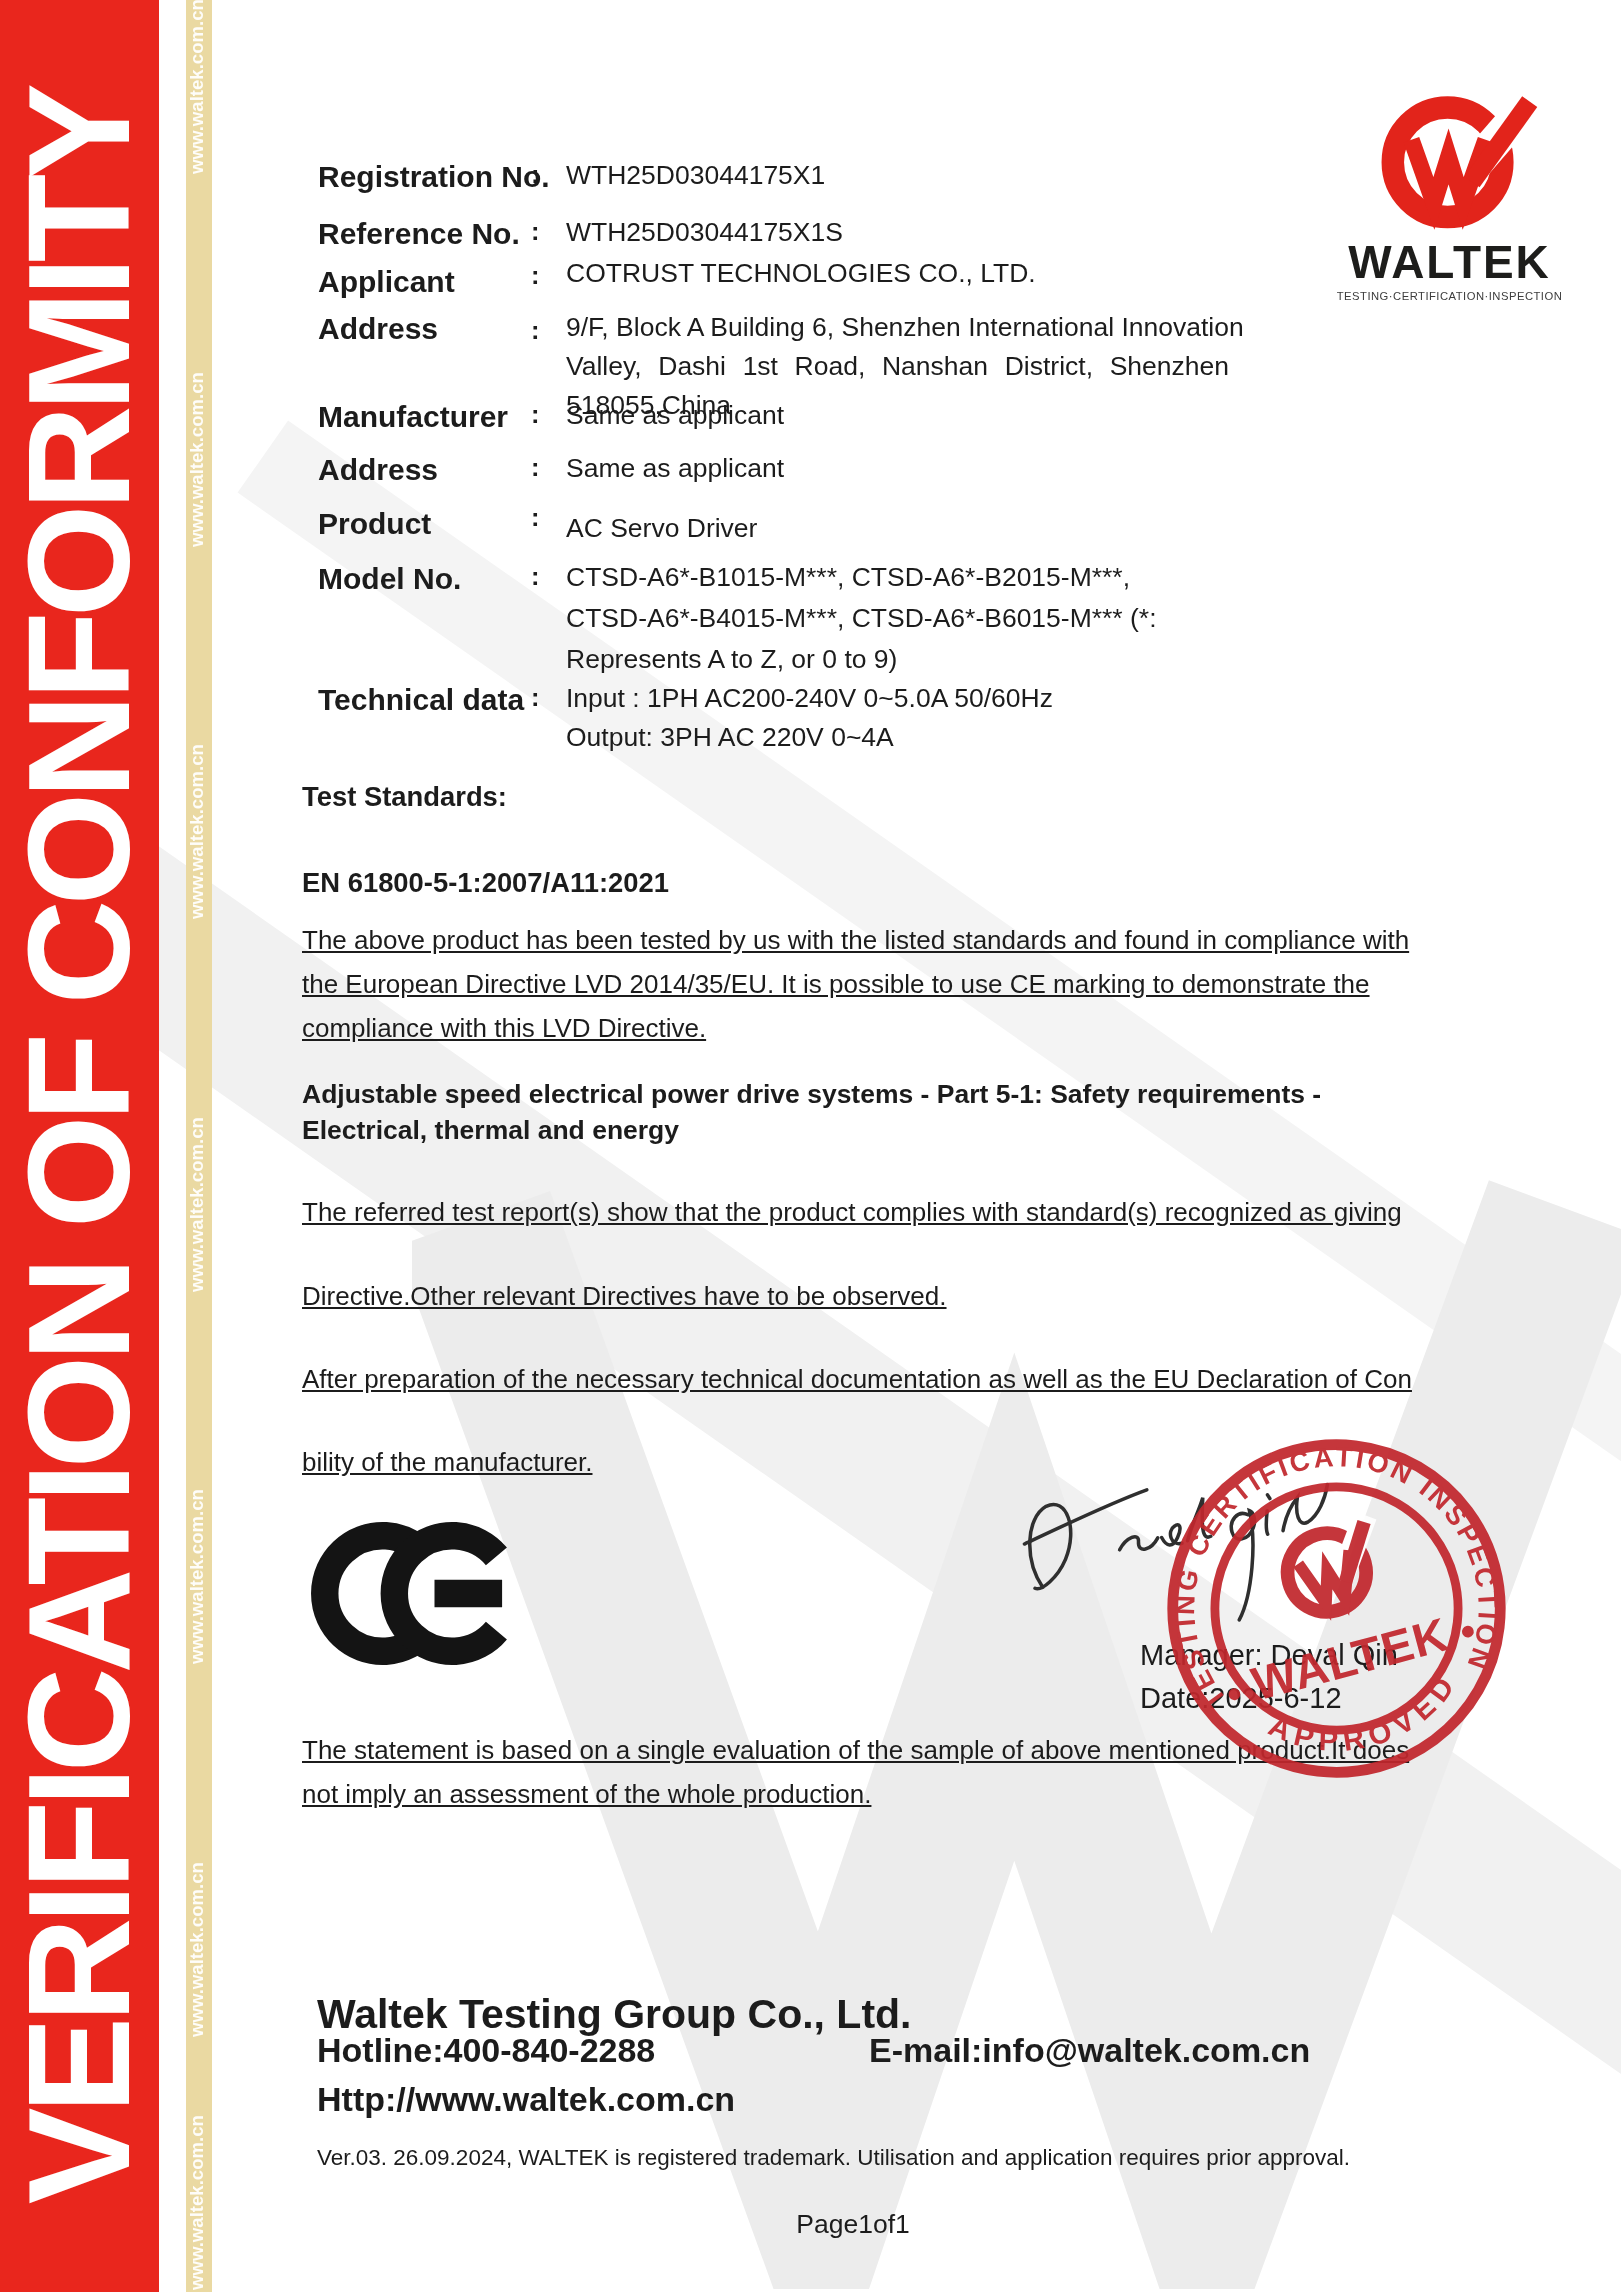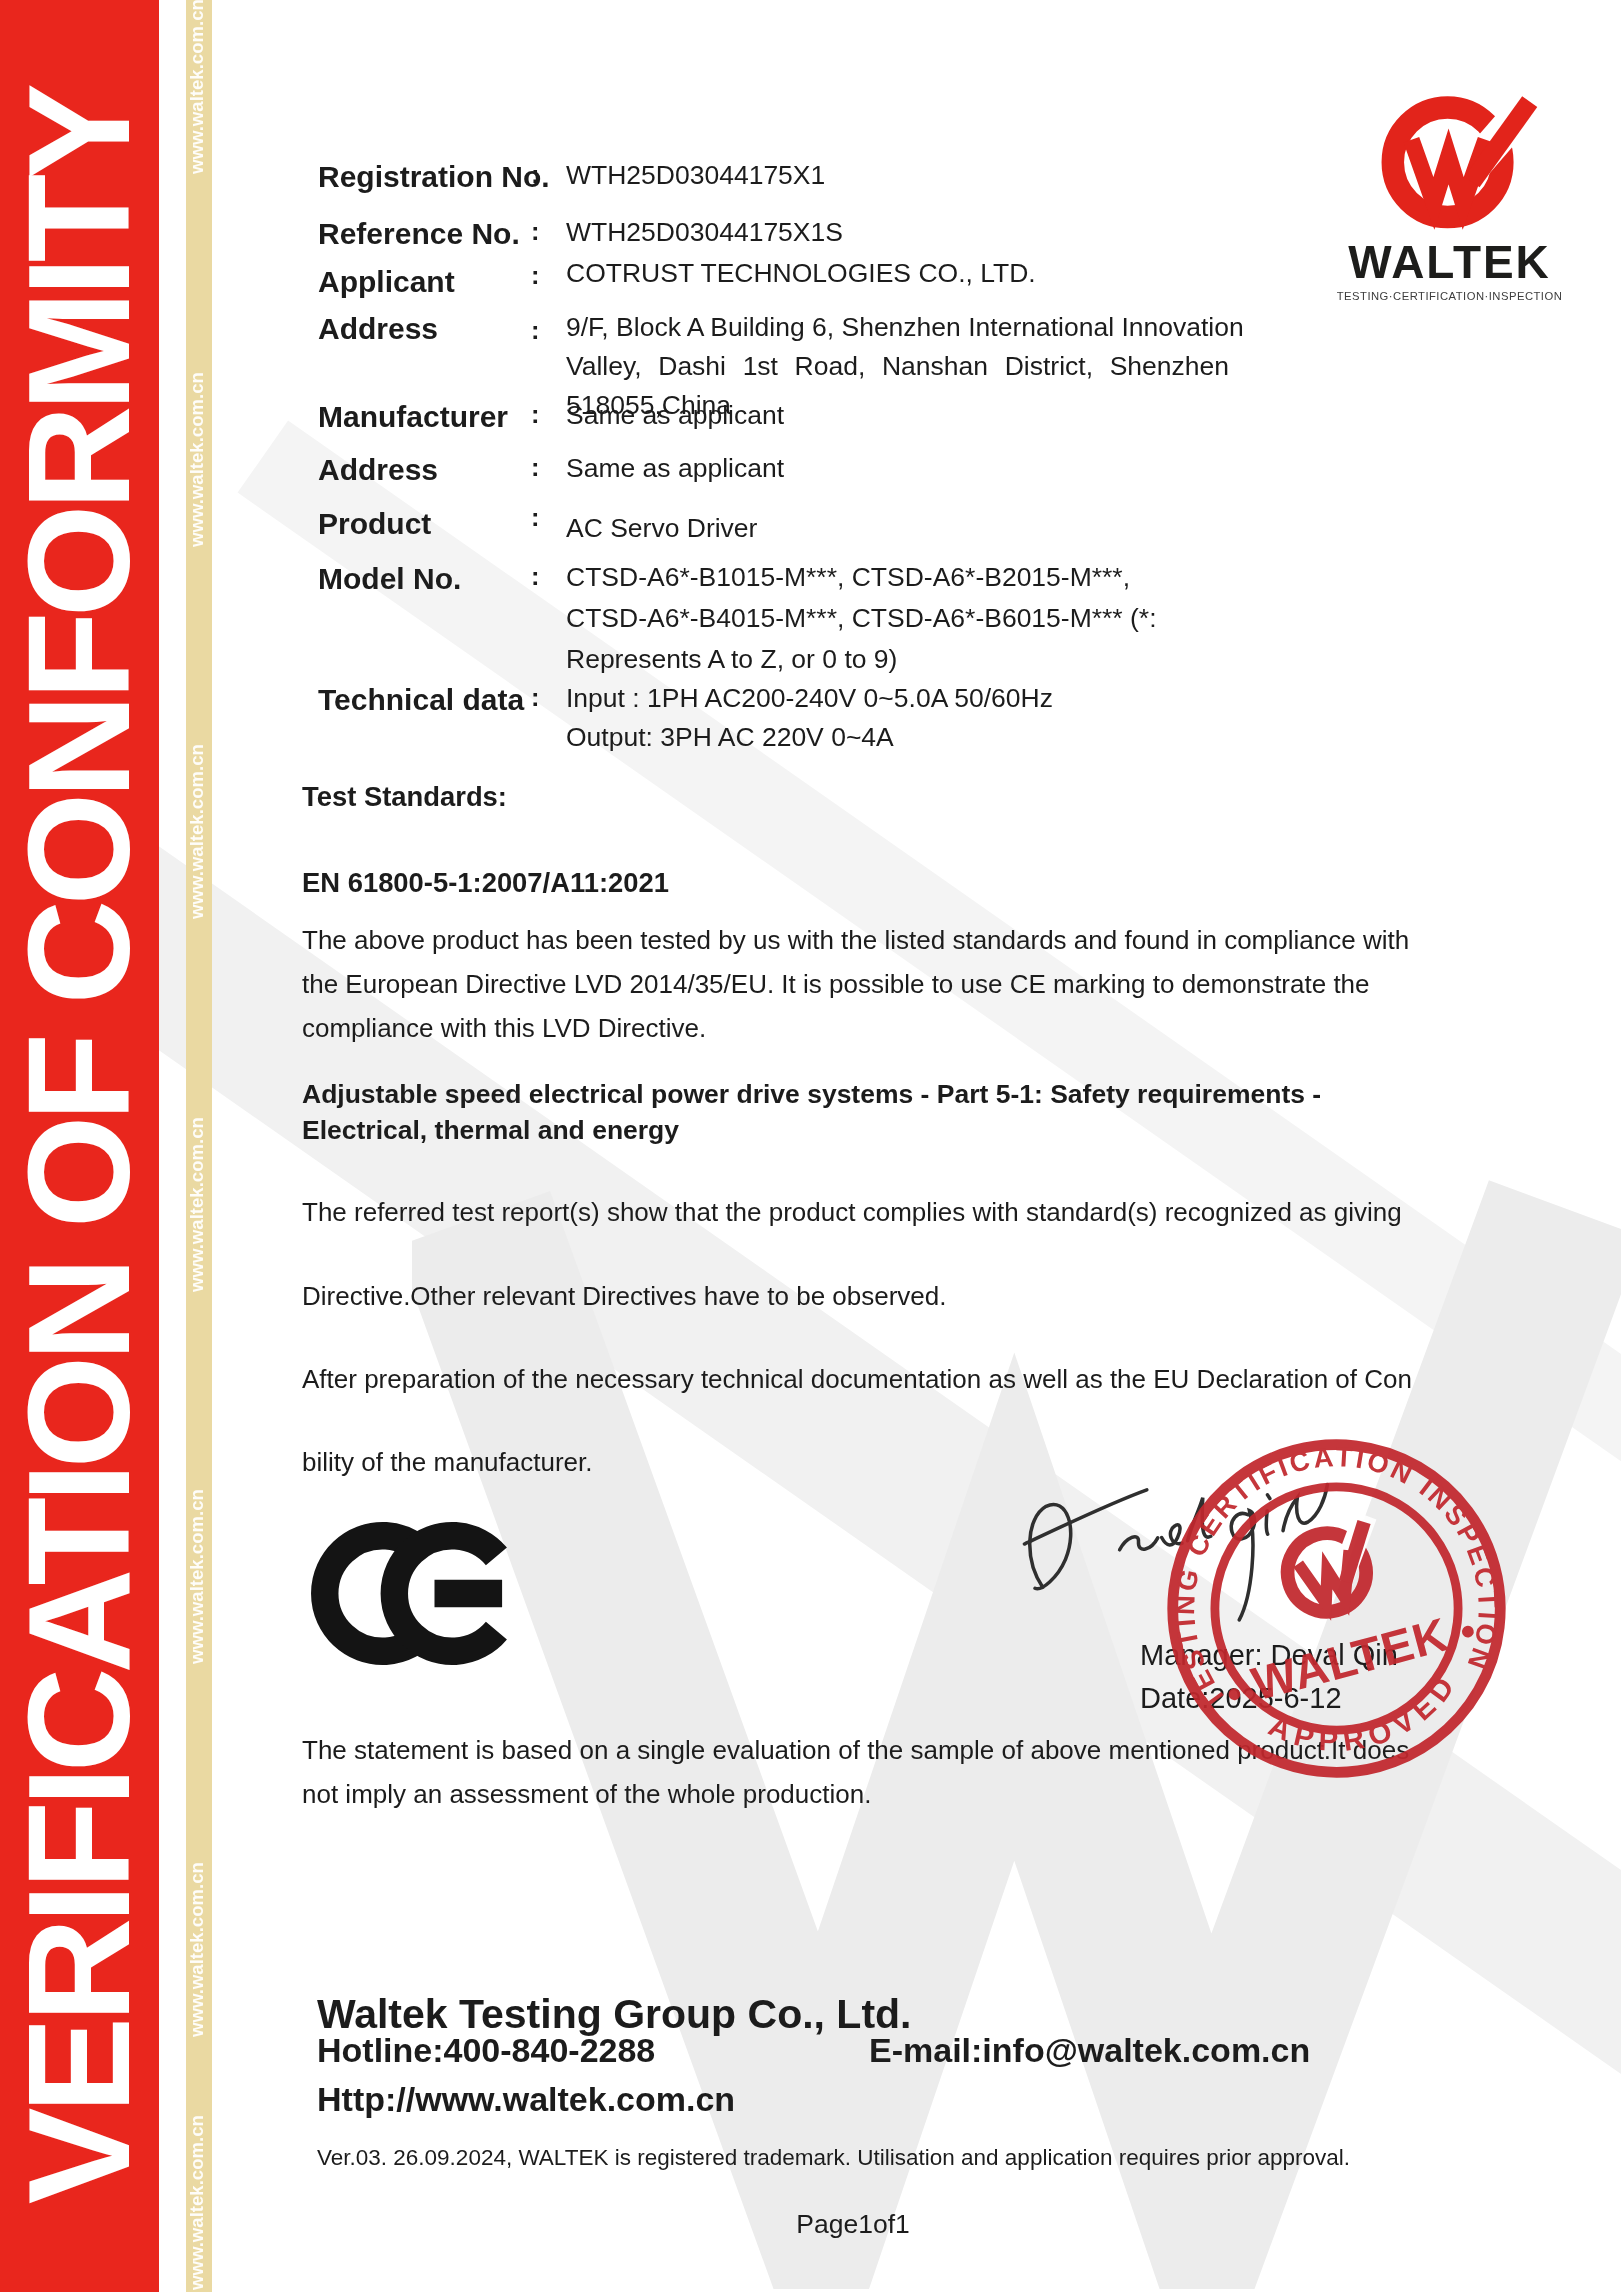--- a/index.html
+++ b/index.html
@@ -26,21 +26,21 @@
       color:rgba(255,255,255,0.93);z-index:3;white-space:nowrap;}
 
   .content{position:absolute;left:0;top:0;width:1621px;height:2293px;z-index:3;}
 
   .lbl{font-weight:bold;font-size:30px;left:318px;}
   .col{font-weight:bold;font-size:25.5px;left:531px;}
   .val{font-size:26.5px;left:566px;}
   .jl{width:663px;text-align:justify;text-align-last:justify;}
 
   .h-bold{font-weight:bold;font-size:27.4px;left:302px;}
-  .para{font-size:26px;left:302px;}
+  .para{font-size:26px;left:302px;text-decoration:underline;}
   .para-b{font-weight:bold;font-size:26.5px;left:302px;}
 
   .sig-block{font-size:29px;left:1140px;}
 
   .f-company{left:317px;font-size:41px;font-weight:bold;margin-top:26px;}
   .f-line{left:317px;font-size:34px;font-weight:bold;}
   .f-email{left:869px;font-size:34px;font-weight:bold;}
   .f-ver{left:317px;font-size:22.5px;}
   .f-page{left:755px;width:196px;text-align:center;font-size:26.5px;}
 

